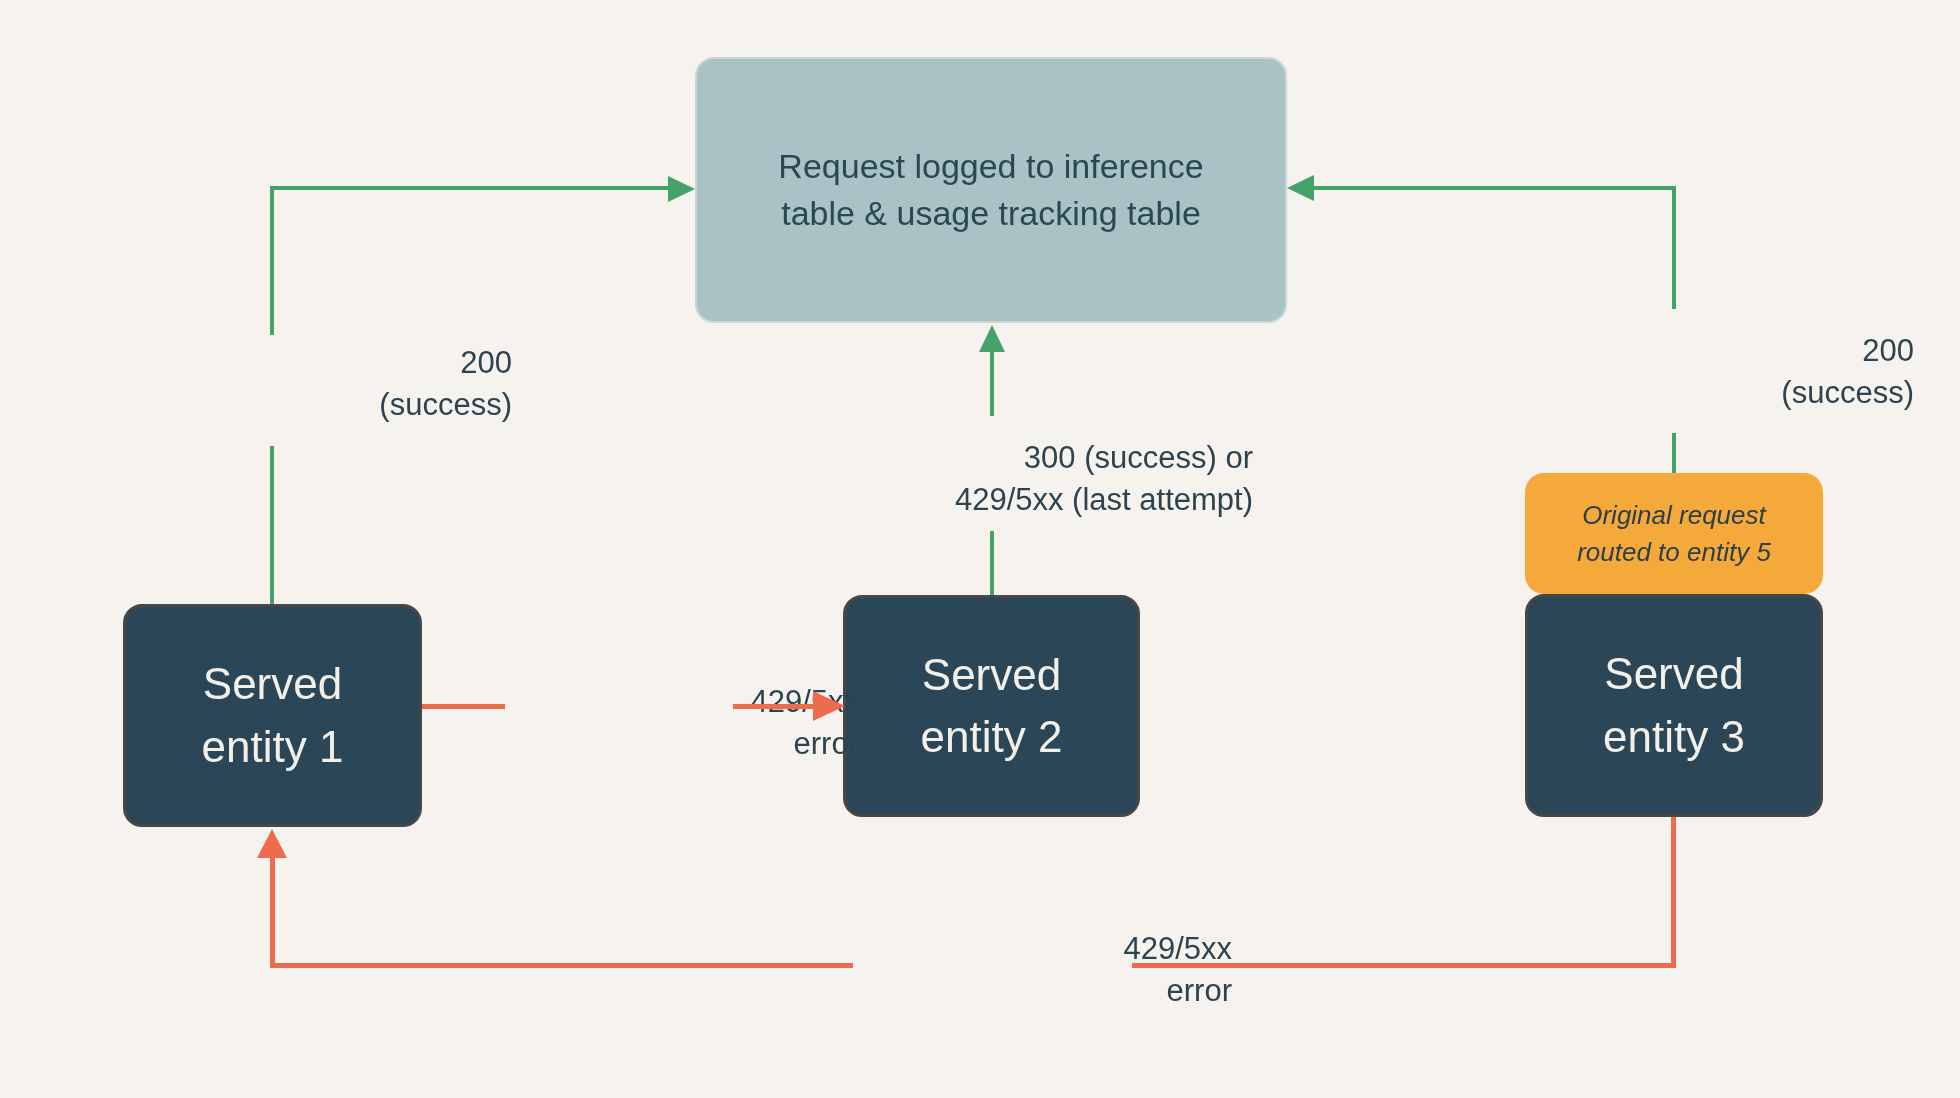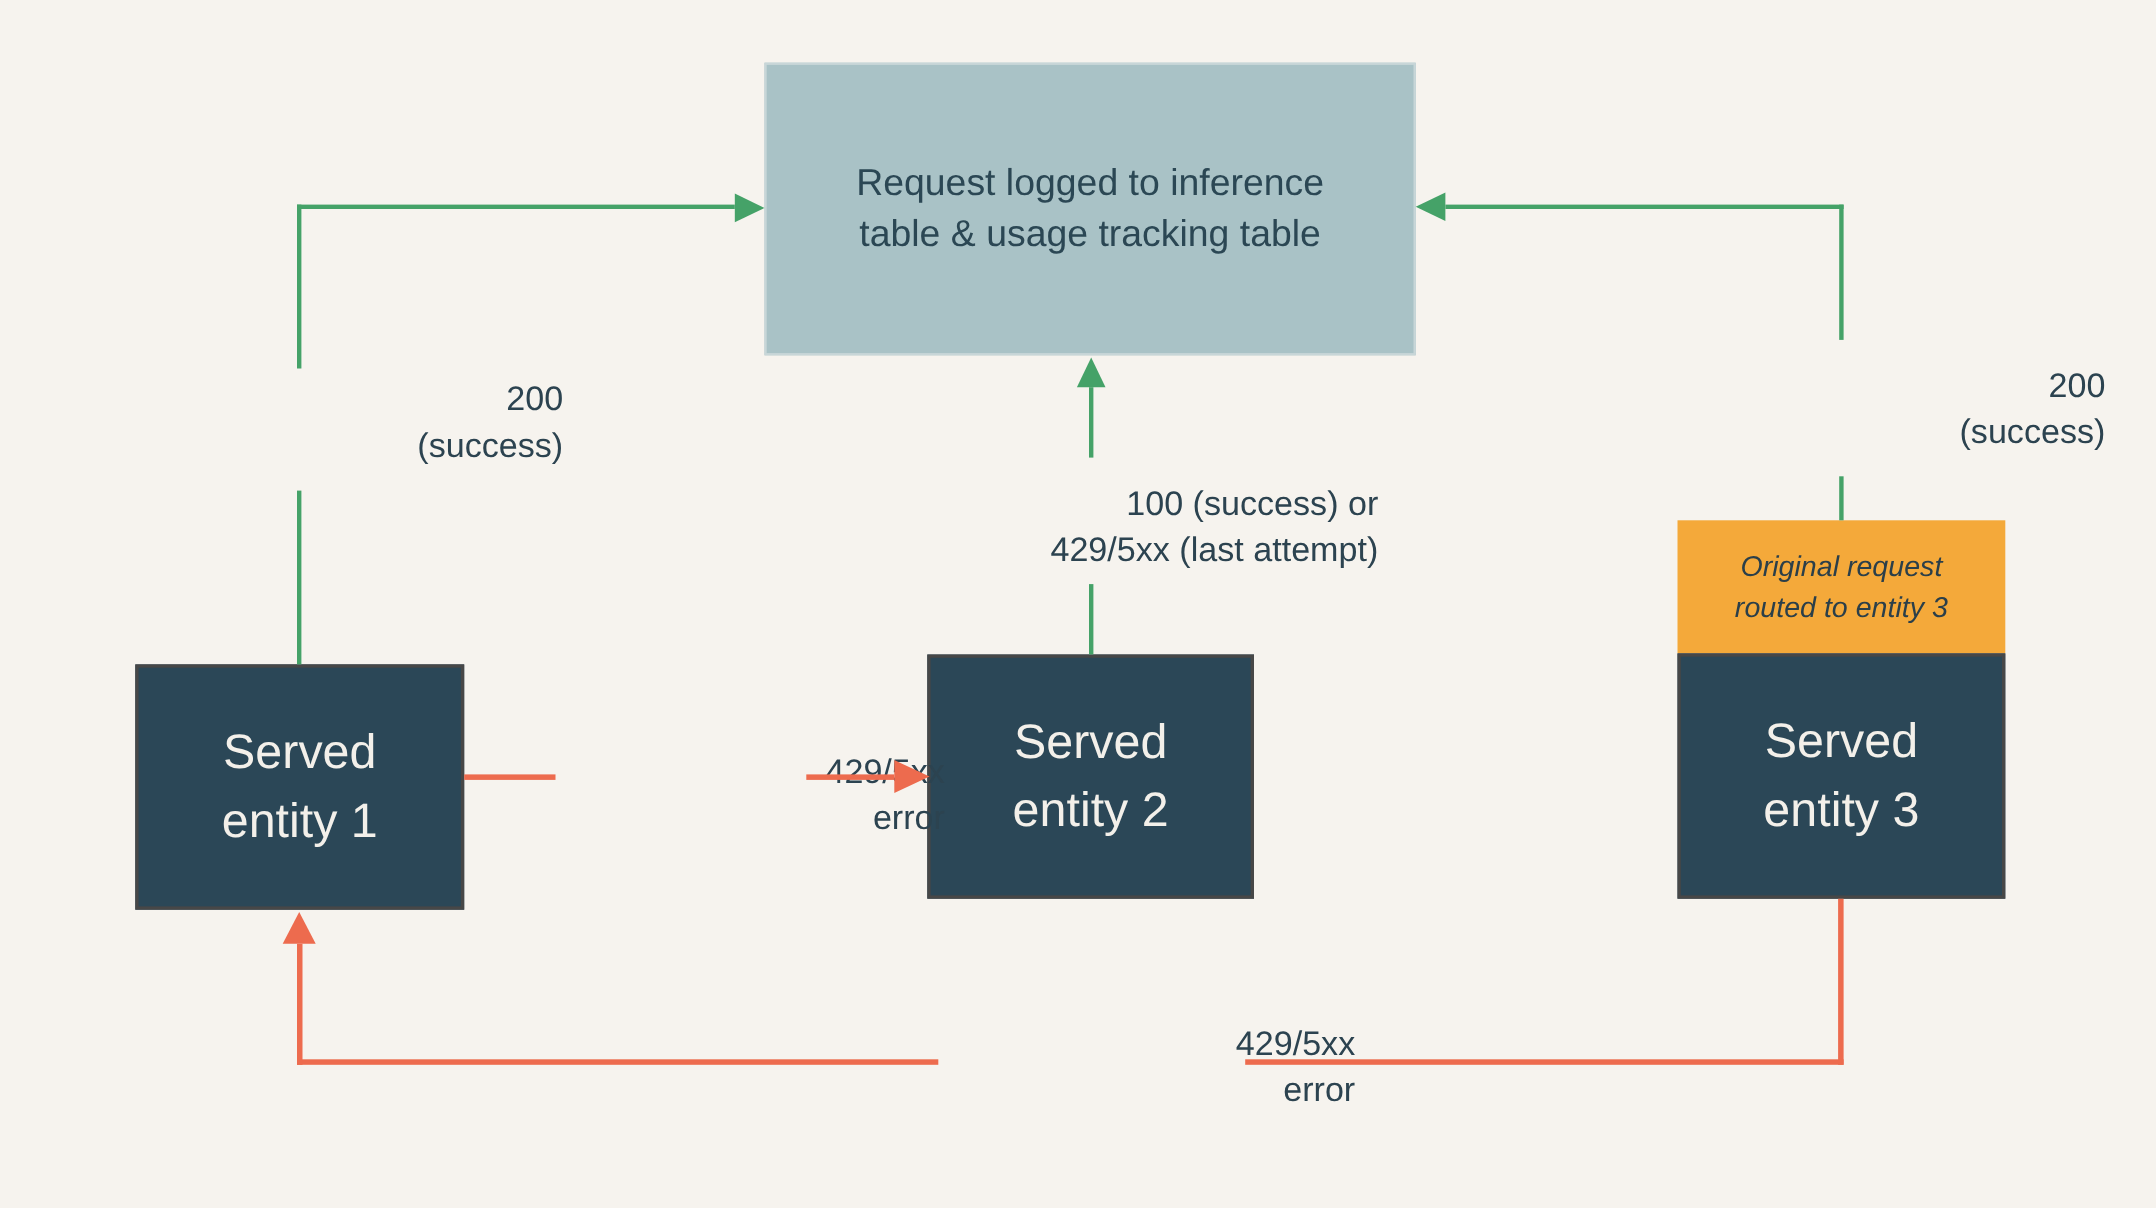--- a/index.html
+++ b/index.html
@@ -26,20 +26,21 @@
     overflow: hidden;
     font-family: "Liberation Sans", "DejaVu Sans", sans-serif;
   }
   .node {
     position: absolute;
     display: flex;
     align-items: center;
     justify-content: center;
     text-align: center;
     white-space: pre-line;
+    border-radius: 19px;
   }
   .node.log {
     left: 695px; top: 57px; width: 592px; height: 266px;
     background: var(--log-fill);
     border: 2px solid var(--log-border);
     color: var(--log-text);
     font-size: 34px;
     line-height: 1.38;
   }
   .node.entity {
@@ -98,37 +99,37 @@
   <div class="node entity entity1">
     <span>Served
 entity 1</span>
   </div>
   <div class="node entity entity2">
     <span>Served
 entity 2</span>
   </div>
   <div class="node badge">
     <span>Original request
-routed to entity 3</span>
+routed to entity 5</span>
   </div>
   <div class="node entity entity3">
     <span>Served
 entity 3</span>
   </div>
 
   <div class="green vline" style="left:270px; top:186px; height:149px;"></div>
   <div class="edge-label" style="left:272px; top:342px;">200
 (success)</div>
   <div class="green vline" style="left:270px; top:446px; height:158px;"></div>
   <div class="green hline" style="left:270px; top:186px; width:398px;"></div>
   <div class="arrow right green" style="left:668px; top:176px;"></div>
 
   <div class="arrow up green" style="left:979px; top:325px;"></div>
   <div class="green vline" style="left:990px; top:352px; height:64px;"></div>
-  <div class="edge-label" style="left:1013px; top:437px;">100 (success) or
+  <div class="edge-label" style="left:1013px; top:437px;">300 (success) or
 429/5xx (last attempt)</div>
   <div class="green vline" style="left:990px; top:531px; height:64px;"></div>
 
   <div class="arrow left green" style="left:1287px; top:175px;"></div>
   <div class="green hline" style="left:1314px; top:186px; width:362px;"></div>
   <div class="green vline" style="left:1672px; top:186px; height:123px;"></div>
   <div class="edge-label" style="left:1674px; top:330px;">200
 (success)</div>
   <div class="green vline" style="left:1672px; top:433px; height:40px;"></div>
 

